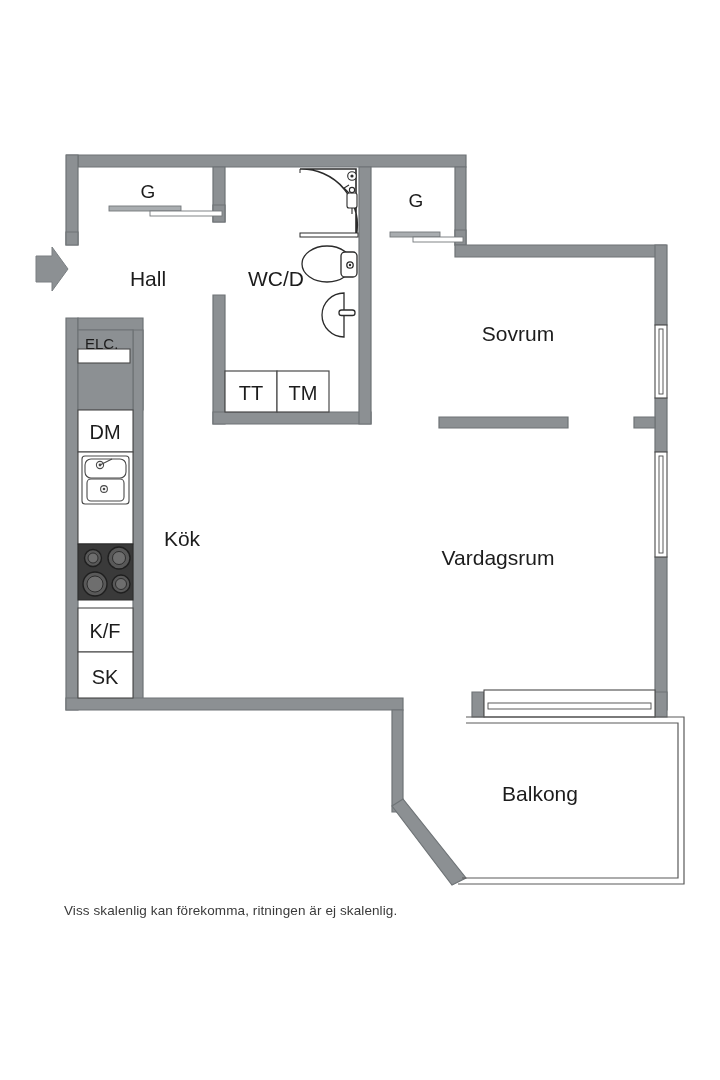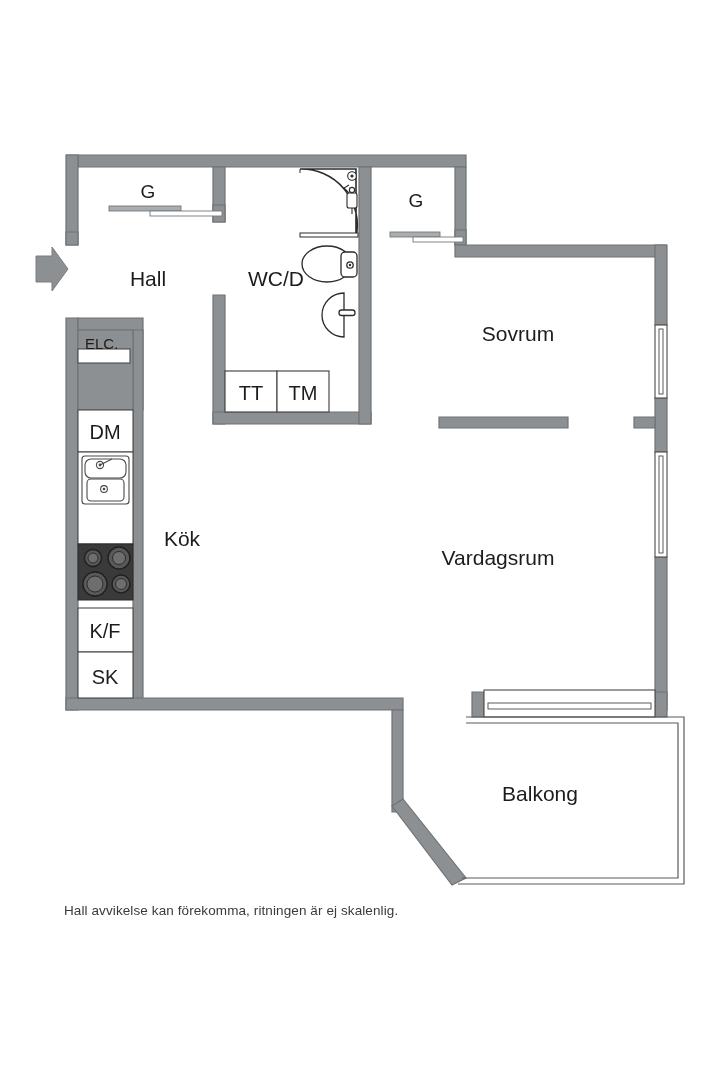--- a/index.html
+++ b/index.html
@@ -232,15 +232,15 @@
       <text class="unit-label" text-anchor="middle" x="105" y="684" font-size="20">SK</text>
 
       <text class="unit-label" text-anchor="middle" x="251" y="400" font-size="20">TT</text>
 
       <text class="unit-label" text-anchor="middle" x="303" y="400" font-size="20">TM</text>
 
     </g>
 
   </svg>
 
-  <div class="caption">Hall avvikelse kan förekomma, ritningen är ej skalenlig.</div>
+  <div class="caption">Viss skalenlig kan förekomma, ritningen är ej skalenlig.</div>
 
 </div>
 
 </body></html>

